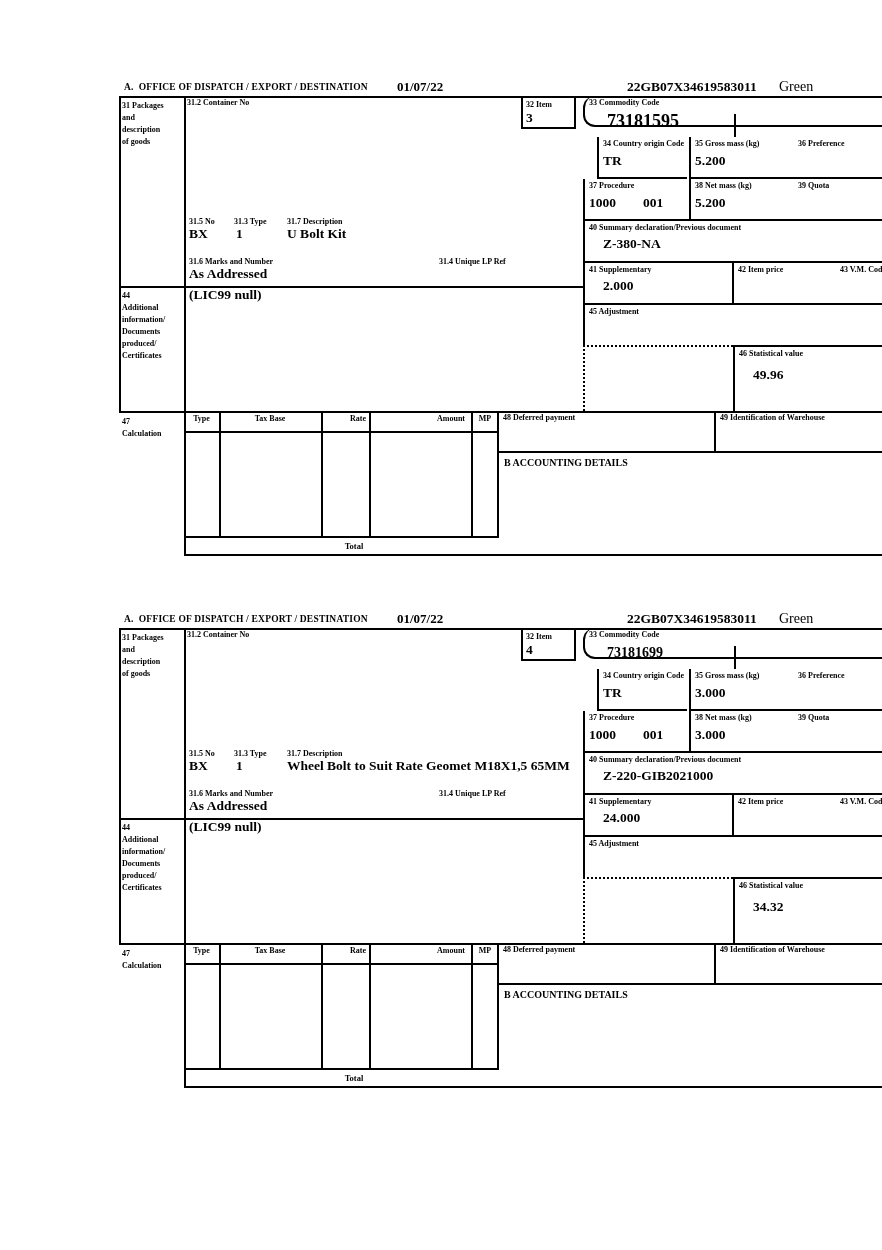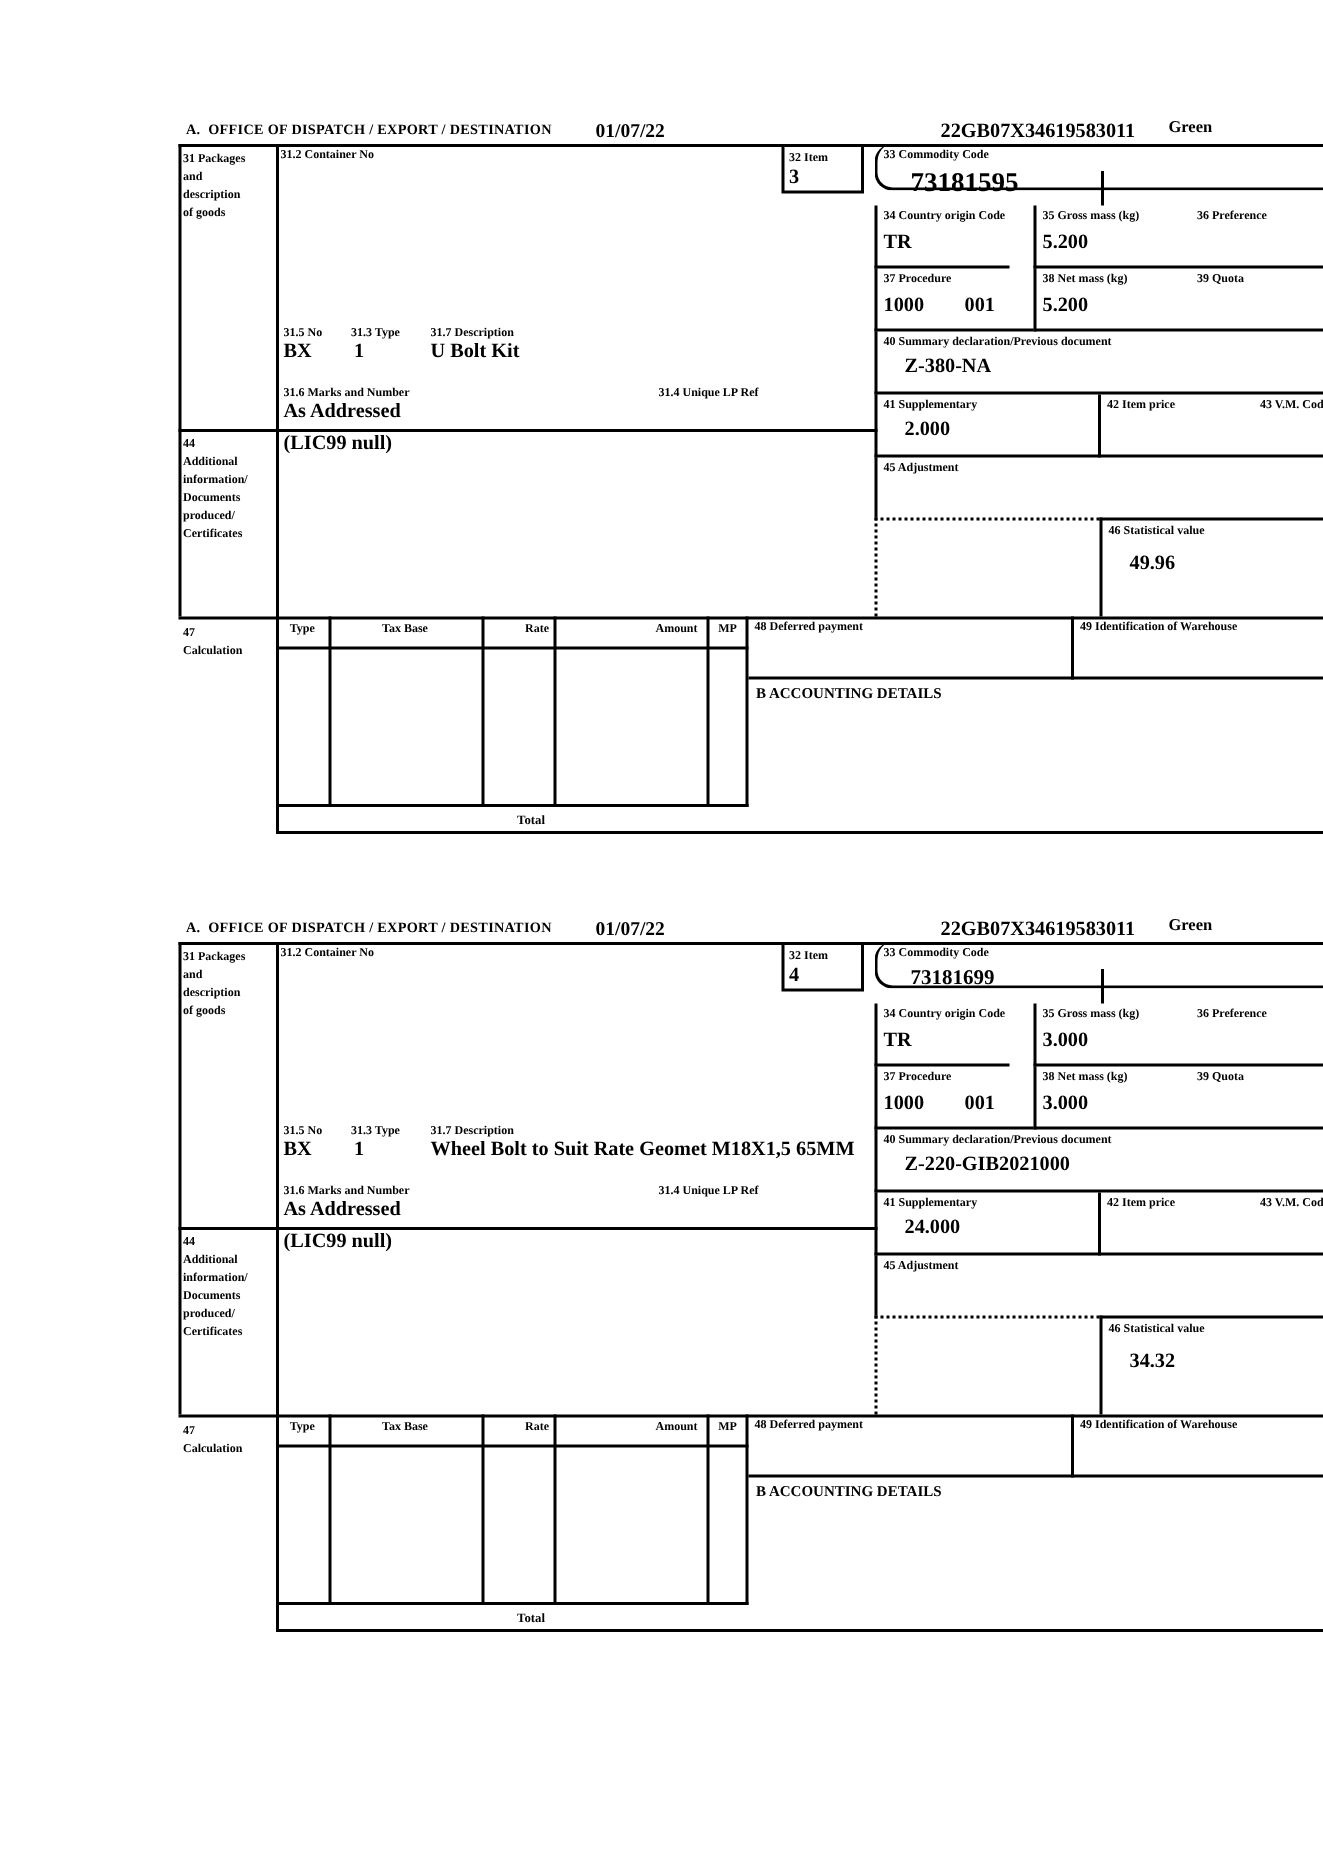--- a/index.html
+++ b/index.html
@@ -7,21 +7,21 @@
         font-family:"Liberation Serif", serif;color:#000000;margin-left:39px;}
   .block{position:absolute;left:80px;width:782px;height:478px;}
   #page .block:nth-child(1){top:78px;}
   #page .block:nth-child(2){top:610px;}
 
   
   .hdr{position:absolute;top:0;left:0;width:782px;height:18px;}
   .a-title{position:absolute;left:5px;top:4px;font-size:9.5px;font-weight:700;white-space:pre;letter-spacing:.2px;}
   .a-date{position:absolute;left:278px;top:1px;font-size:13px;font-weight:700;white-space:nowrap;}
   .a-mrn{position:absolute;left:508px;top:1px;font-size:13.5px;font-weight:700;white-space:nowrap;}
-  .a-routing{position:absolute;left:660px;top:1px;font-size:11px;font-weight:700;white-space:nowrap;text-align:center;}
+  .a-routing{position:absolute;left:660px;top:1px;font-size:14px;font-weight:400;white-space:nowrap;text-align:center;}
 
   .form{position:absolute;top:18px;left:0;width:782px;height:460px;}
   .form *, .form{box-sizing:border-box;}
 
   .ln{position:absolute;}
   .ln-top{left:0;top:0;width:782px;height:0;border-top:2px solid #000;}
   .ln-left{left:0;top:0;width:0;height:315px;border-left:2px solid #000;}
   .ln-right{left:780px;top:0;width:0;height:460px;border-left:2px solid #000;}
   .ln-bottom{left:65px;top:458px;width:717px;height:0;border-top:2px solid #000;}
   .ln-sep65{left:65px;top:0;width:0;height:458px;border-left:2px solid #000;}
@@ -37,21 +37,21 @@
 
   .lbl{font-size:8px;font-weight:700;line-height:10px;white-space:nowrap;}
   .box>.lbl{position:absolute;left:4px;top:2px;}
   .val{position:absolute;font-size:13.5px;font-weight:700;line-height:16px;white-space:nowrap;}
 
   .col-lbl{position:absolute;left:3px;width:62px;font-size:8px;font-weight:700;line-height:12px;white-space:pre-line;}
 
   .b32{left:402px;top:0;width:55px;height:33px;border:2px solid #000;}
   .b33{left:464px;top:0;width:318px;height:31px;border-radius:12px;}
   .tick33{position:absolute;left:149px;top:18px;width:0;height:23px;border-left:2px solid #000;}
-  .b34{left:464px;top:41px;width:90px;height:42px;}
+  .b34{left:478px;top:41px;width:90px;height:42px;}
   .b35{left:570px;top:41px;width:105px;height:42px;}
   .b36{left:675px;top:41px;width:107px;height:42px;}
   .b37{left:464px;top:83px;width:106px;height:42px;}
   .b38{left:570px;top:83px;width:105px;height:42px;}
   .b39{left:675px;top:83px;width:107px;height:42px;}
   .b40{left:464px;top:125px;width:318px;height:42px;}
   .b41{left:464px;top:167px;width:149px;height:42px;}
   .b42{left:613px;top:167px;width:104px;height:42px;}
   .b43{left:717px;top:167px;width:65px;height:42px;}
   .b45{left:464px;top:209px;width:318px;height:40px;}

